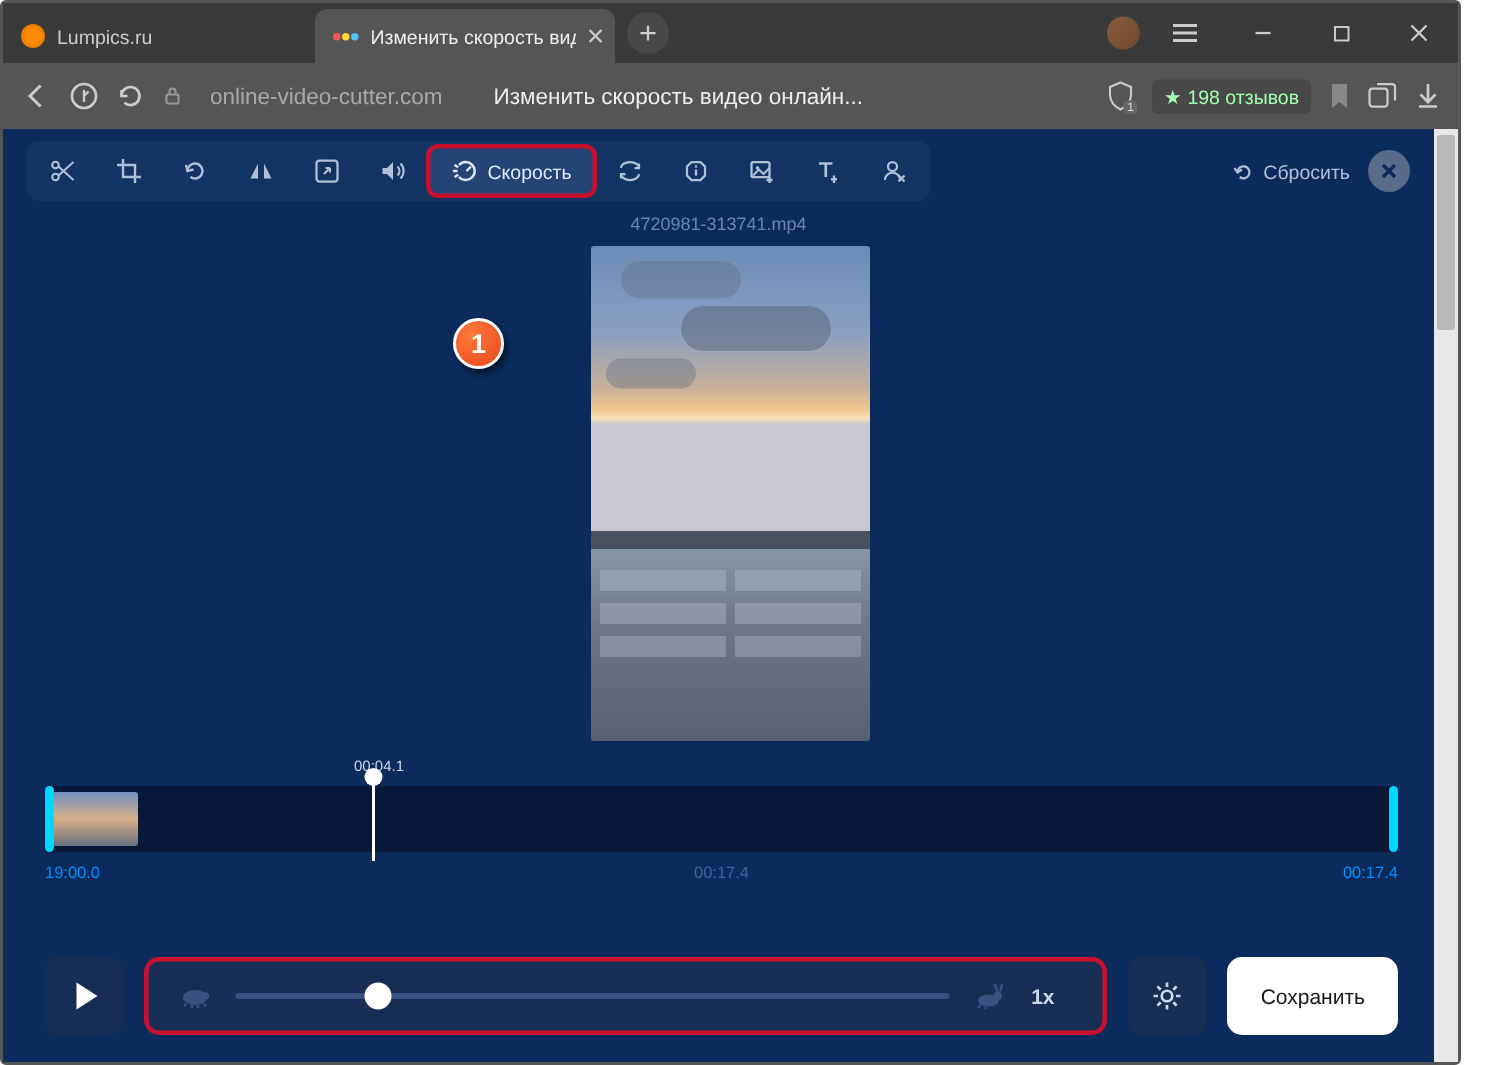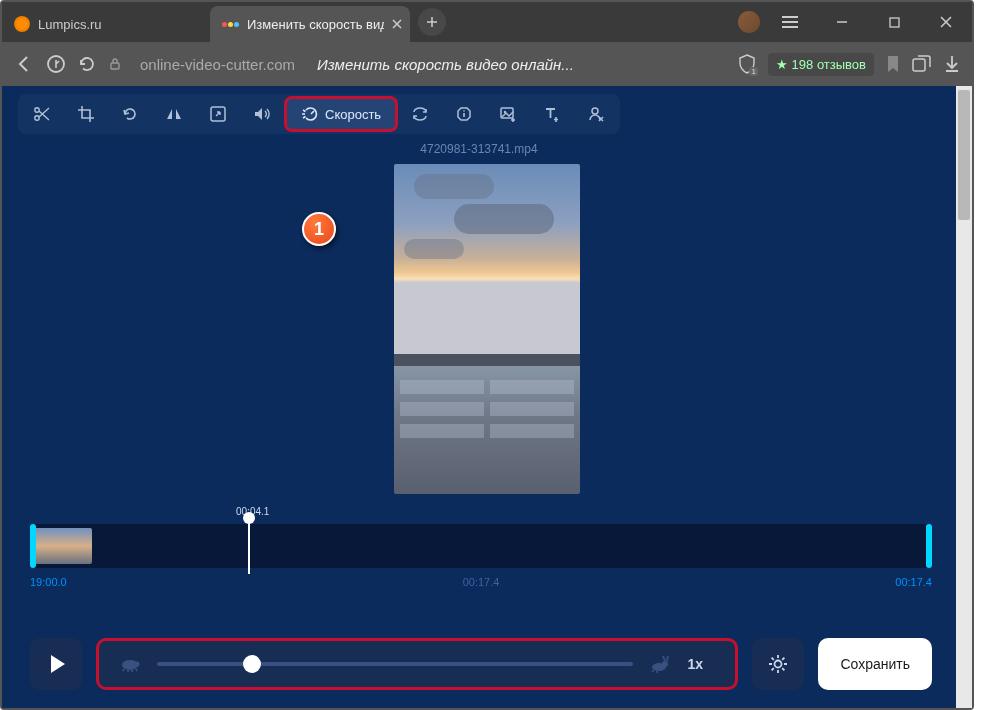--- a/index.html
+++ b/index.html
@@ -19,21 +19,21 @@
 .titlebar-right { margin-left: auto; display: flex; align-items: center; gap: 8px; padding-right: 4px; }
 .avatar { width: 22px; height: 22px; border-radius: 50%; background: linear-gradient(135deg, #8b5a3c, #6b4a2c); }
 .winbtn { width: 44px; height: 32px; display: flex; align-items: center; justify-content: center; color: #ccc; cursor: pointer; }
 .burger { display: flex; flex-direction: column; gap: 3px; } .burger span { width: 16px; height: 2px; background: #ccc; }
 
 
 .addressbar { height: 44px; background: #555; display: flex; align-items: center; padding: 0 12px; gap: 12px; }
 .nav-icon { color: #ccc; cursor: pointer; display: flex; align-items: center; justify-content: center; }
 .url-area { flex: 1; display: flex; align-items: center; gap: 18px; color: #888; font-size: 15px; }
 .url-domain { color: #aaa; }
-.url-title { color: #eee; margin-left: 4px; font-style: italic; }
+.url-title { color: #eee; margin-left: 16px; }
 .reviews { display: flex; align-items: center; gap: 4px; color: #a0ffb0; font-size: 13px; background: rgba(0,0,0,0.15); padding: 4px 8px; border-radius: 4px; }
 
 
 .content { flex: 1; background: #0a2b5c; position: relative; overflow: hidden; }
 .scrollbar { position: absolute; right: 0; top: 0; width: 16px; height: 100%; background: #e8e8e8; }
 .scrollthumb { position: absolute; right: 2px; top: 4px; width: 12px; height: 130px; background: #b8b8b8; border-radius: 2px; }
 
 
 .toolbar { position: absolute; top: 8px; left: 0; right: 16px; display: flex; align-items: center; padding: 0 16px; height: 40px; }
 .tool-group { display: flex; align-items: flex-start; gap: 0; background: rgba(255,255,255,0.04); border-radius: 8px; padding: 2px; }
@@ -276,20 +276,34 @@
             </svg>
           </div>
         <div class="tool">
             <svg width="18" height="18" viewBox="0 0 18 18">
               <circle cx="8" cy="6" r="3" fill="none" stroke="currentColor" stroke-width="1.5"></circle>
               <path d="M3 15 A5 5 0 0 1 13 15" fill="none" stroke="currentColor" stroke-width="1.5"></path>
               <path d="M12 12 L16 16 M16 12 L12 16" stroke="currentColor" stroke-width="1.6"></path>
             </svg>
           </div>
       </div>
+      <div class="toolbar-right">
+        <div class="reset">
+          <svg width="15" height="15" viewBox="0 0 15 15">
+              <path d="M4 8 A4 4 0 1 1 5.5 11" fill="none" stroke="currentColor" stroke-width="1.5"></path>
+              <path d="M2 5 L4 8 L7 6" fill="none" stroke="currentColor" stroke-width="1.5"></path>
+            </svg>
+          <span>Сбросить</span>
+        </div>
+        <div class="close-circle">
+            <svg width="12" height="12" viewBox="0 0 12 12">
+              <path d="M2 2 L10 10 M10 2 L2 10" stroke="currentColor" stroke-width="2.2"></path>
+            </svg>
+          </div>
+      </div>
     </div>
 
     <div class="filename">4720981-313741.mp4</div>
 
     <div class="preview">
       <div class="sky">
           <div class="cloud c1"></div>
           <div class="cloud c2"></div>
           <div class="cloud c3"></div>
         </div>

